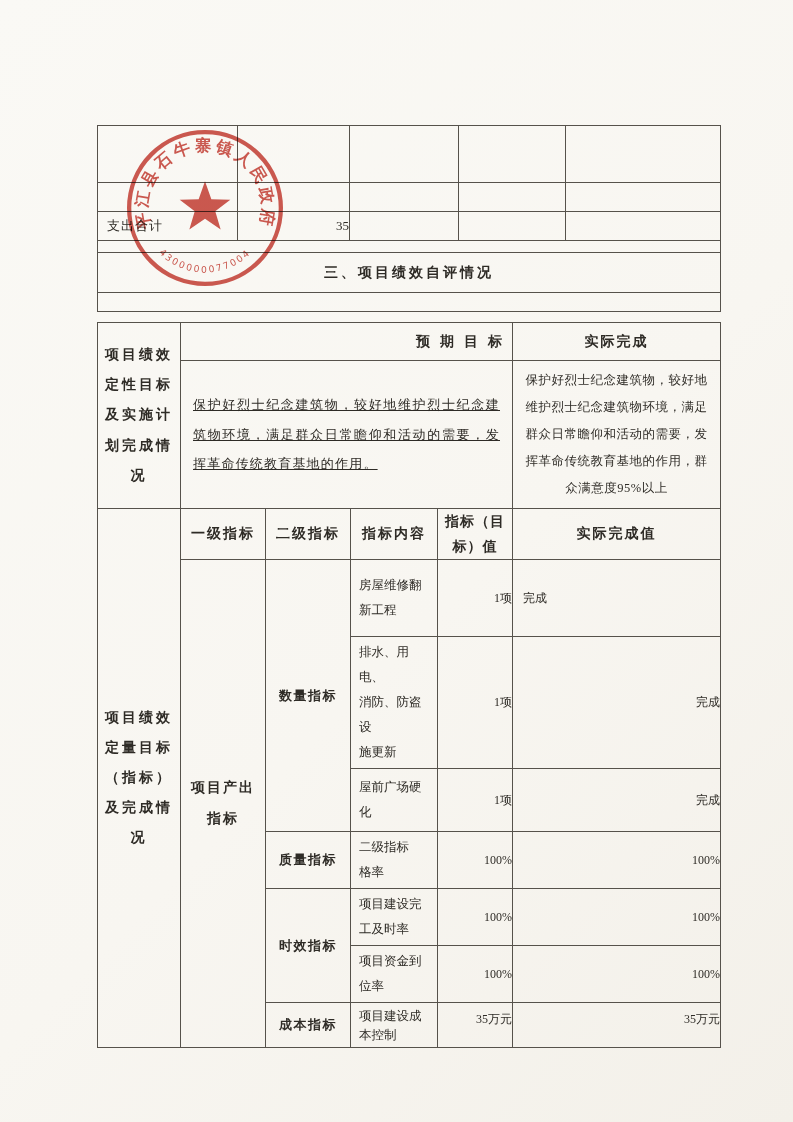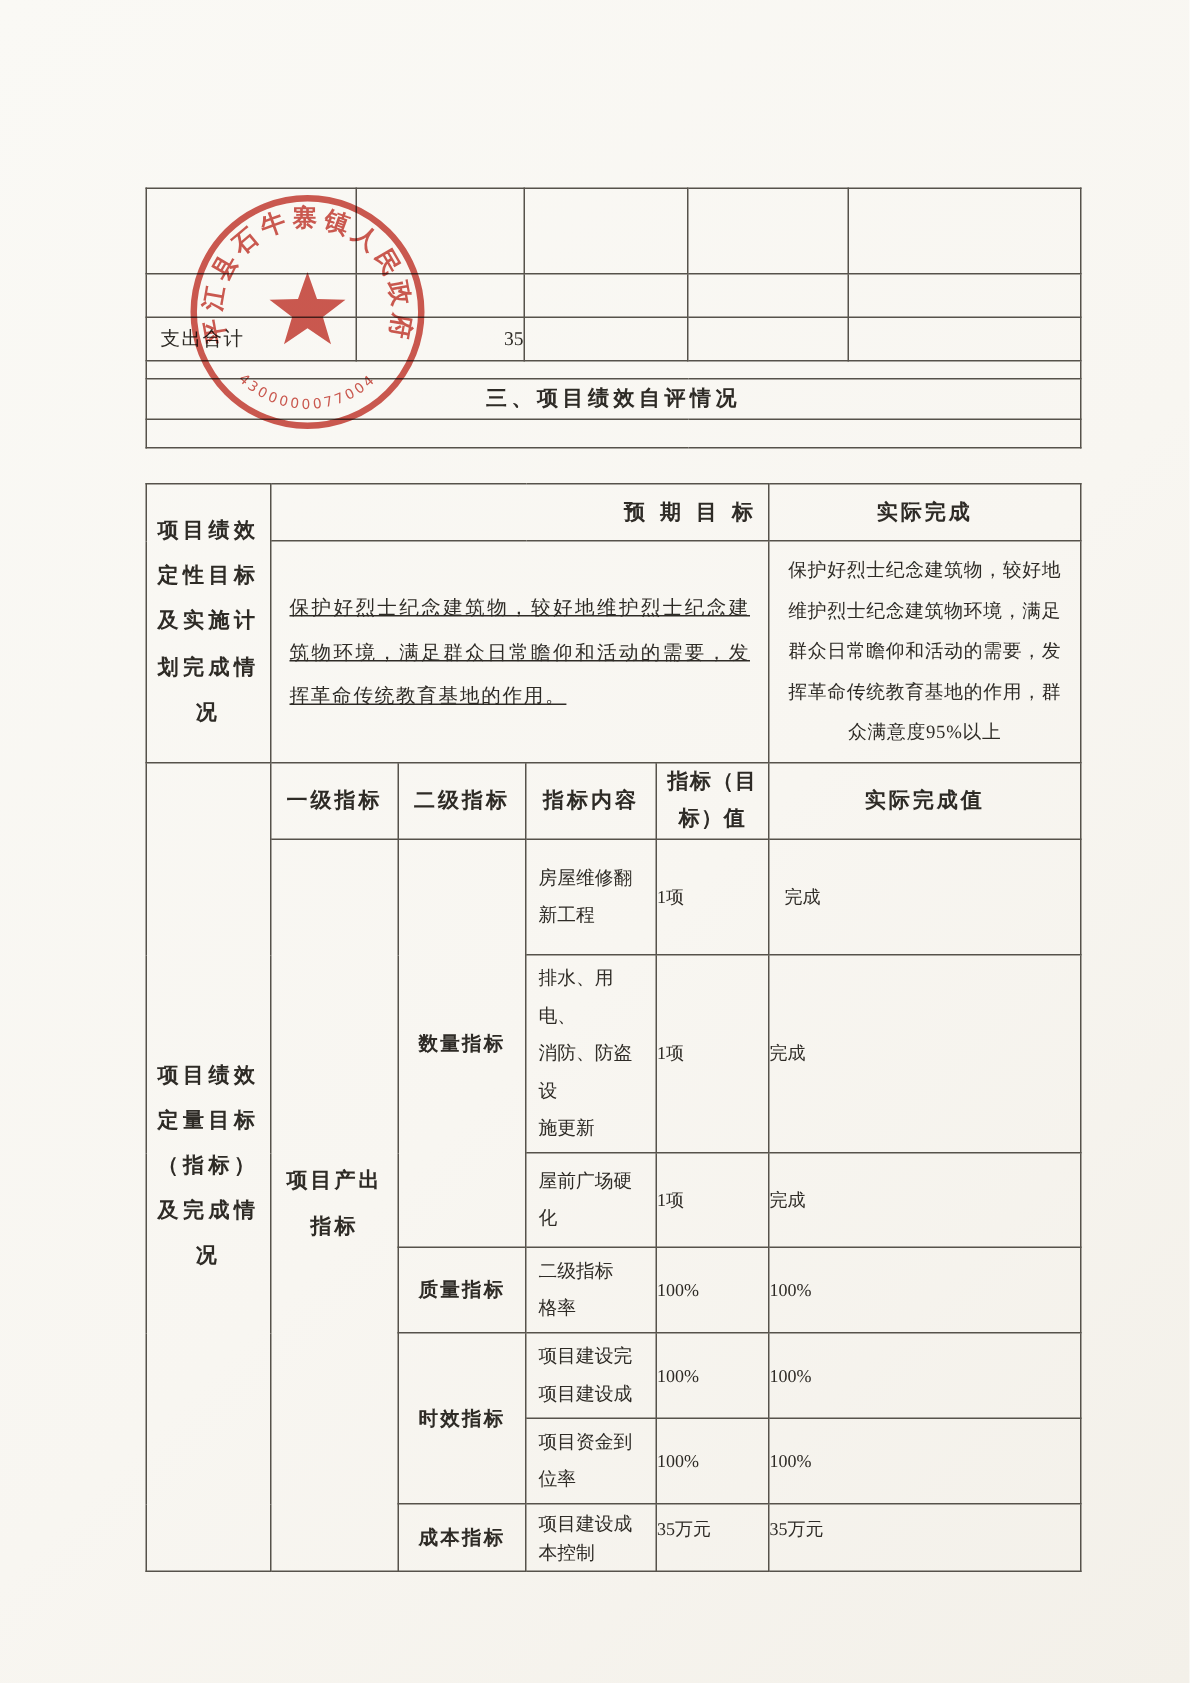--- a/index.html
+++ b/index.html
@@ -16,21 +16,21 @@
   .label-cell{text-align:left;padding-left:9px;letter-spacing:1px;}
   .center{text-align:right;}
   .doc-title{font-weight:bold;text-align:center;font-size:14px;letter-spacing:3px;}
   .thead{font-weight:bold;text-align:center;font-size:14px;letter-spacing:2px;}
   .spread{letter-spacing:10px;text-align:right;}
   .vhead{font-weight:bold;text-align:center;font-size:14px;letter-spacing:3px;line-height:2.15;white-space:pre-line;}
   .l2{font-weight:bold;text-align:center;font-size:13px;letter-spacing:1.5px;margin-top:13px;}
   .pre{white-space:pre-line;line-height:1.8;}
   .content{white-space:pre-line;text-align:left;padding:3px 4px 3px 8px;line-height:2.0;font-size:12.5px;}
   .content.tight{line-height:1.45;vertical-align:top;padding-top:4px;}
-  .val{text-align:left;font-size:12px;}
+  .val{text-align:right;font-size:12px;}
   .val.leftal{text-align:left;padding-left:10px;}
   .val.topal{vertical-align:top;padding-top:8px;}
   .para{text-align:justify;padding:24px 12px;line-height:2.3;font-size:13px;letter-spacing:1.2px;text-decoration:underline;}
   .para-center{text-align:center;padding:4px 9px;line-height:2.15;font-size:12.5px;letter-spacing:0.5px;margin-left:24px;}
   .seal{position:absolute;left:123px;top:126px;width:164px;height:164px;opacity:0.84;mix-blend-mode:multiply;pointer-events:none;}
 </style>
 </head>
 <body>
 
 <div>
@@ -61,21 +61,21 @@
     <tr style="height:29px">
       <td class="label-cell">支出合计</td>
       <td class="center">35</td>
       <td></td>
       <td></td>
       <td></td>
     </tr>
     <tr style="height:12px">
       <td colspan="5"></td>
     </tr>
-    <tr style="height:27px">
+    <tr style="height:40px">
       <td colspan="5" class="doc-title">三、项目绩效自评情况</td>
     </tr>
     <tr style="height:19px">
       <td colspan="5"></td>
     </tr>
   </tbody>
     </table>
 
   <table class="main-table">
     <colgroup>
@@ -138,21 +138,21 @@
     <tr style="height:55px">
       <td class="l2">质量指标</td>
       <td class="content">二级指标
 格率</td>
       <td class="val">100%</td>
       <td class="val">100%</td>
     </tr>
     <tr style="height:55px">
       <td rowspan="2" class="l2">时效指标</td>
       <td class="content">项目建设完
-项目建设成</td>
+工及时率</td>
       <td class="val">100%</td>
       <td class="val">100%</td>
     </tr>
     <tr style="height:55px">
       <td class="content">项目资金到
 位率</td>
       <td class="val">100%</td>
       <td class="val">100%</td>
     </tr>
     <tr style="height:38px">

